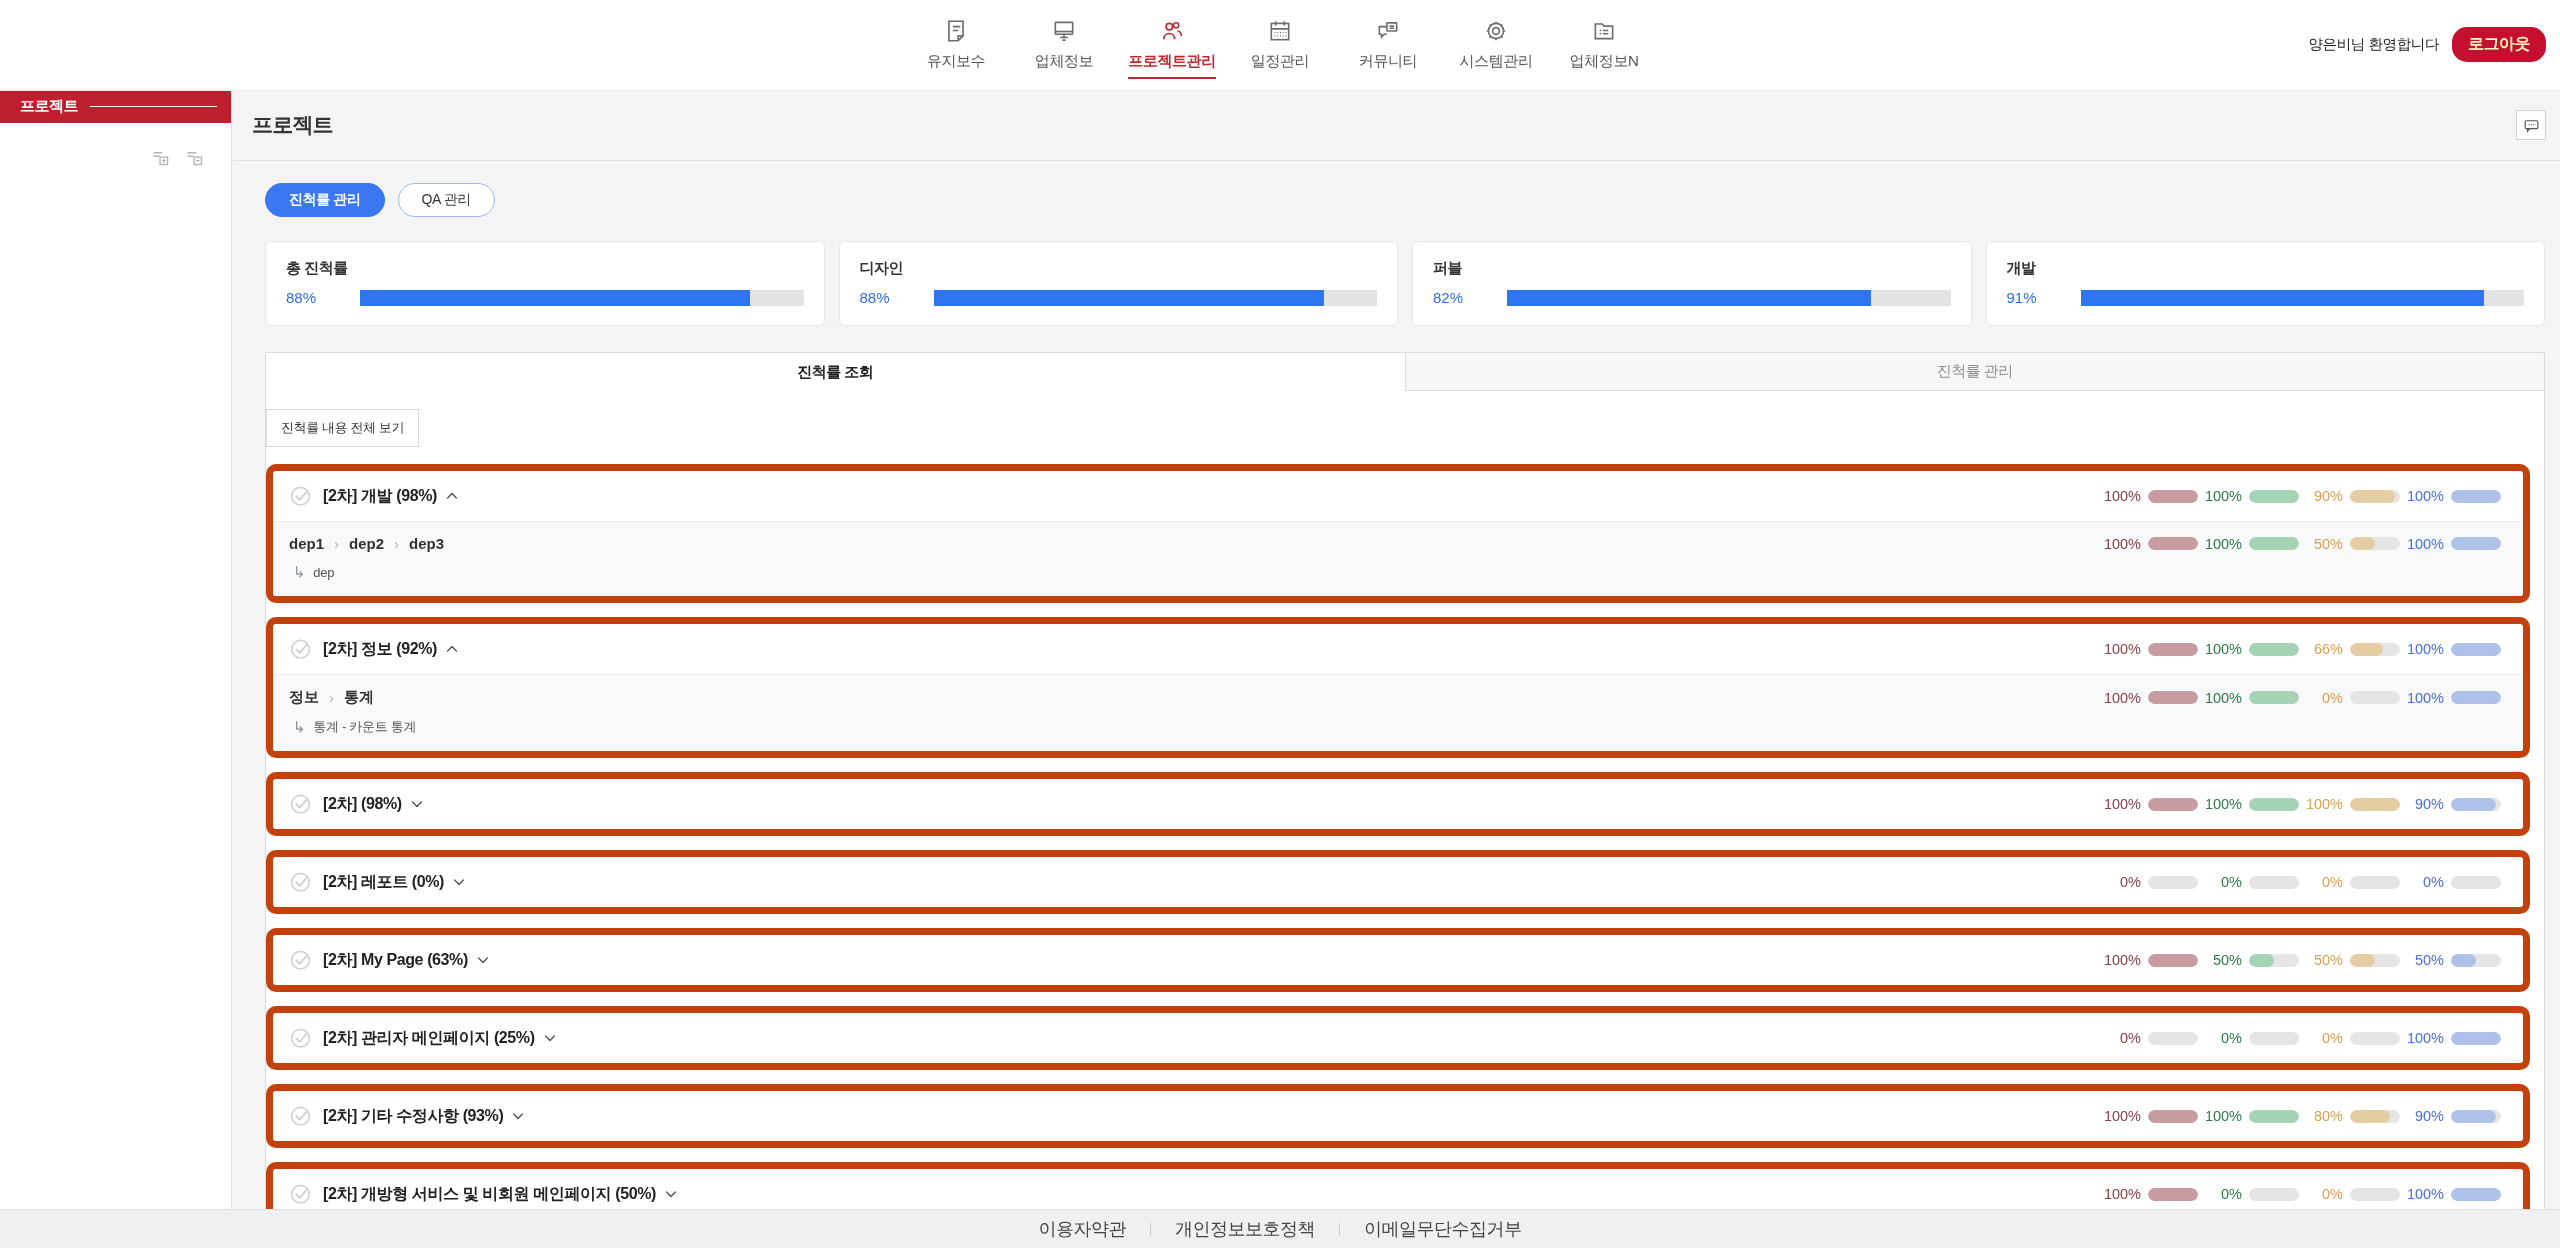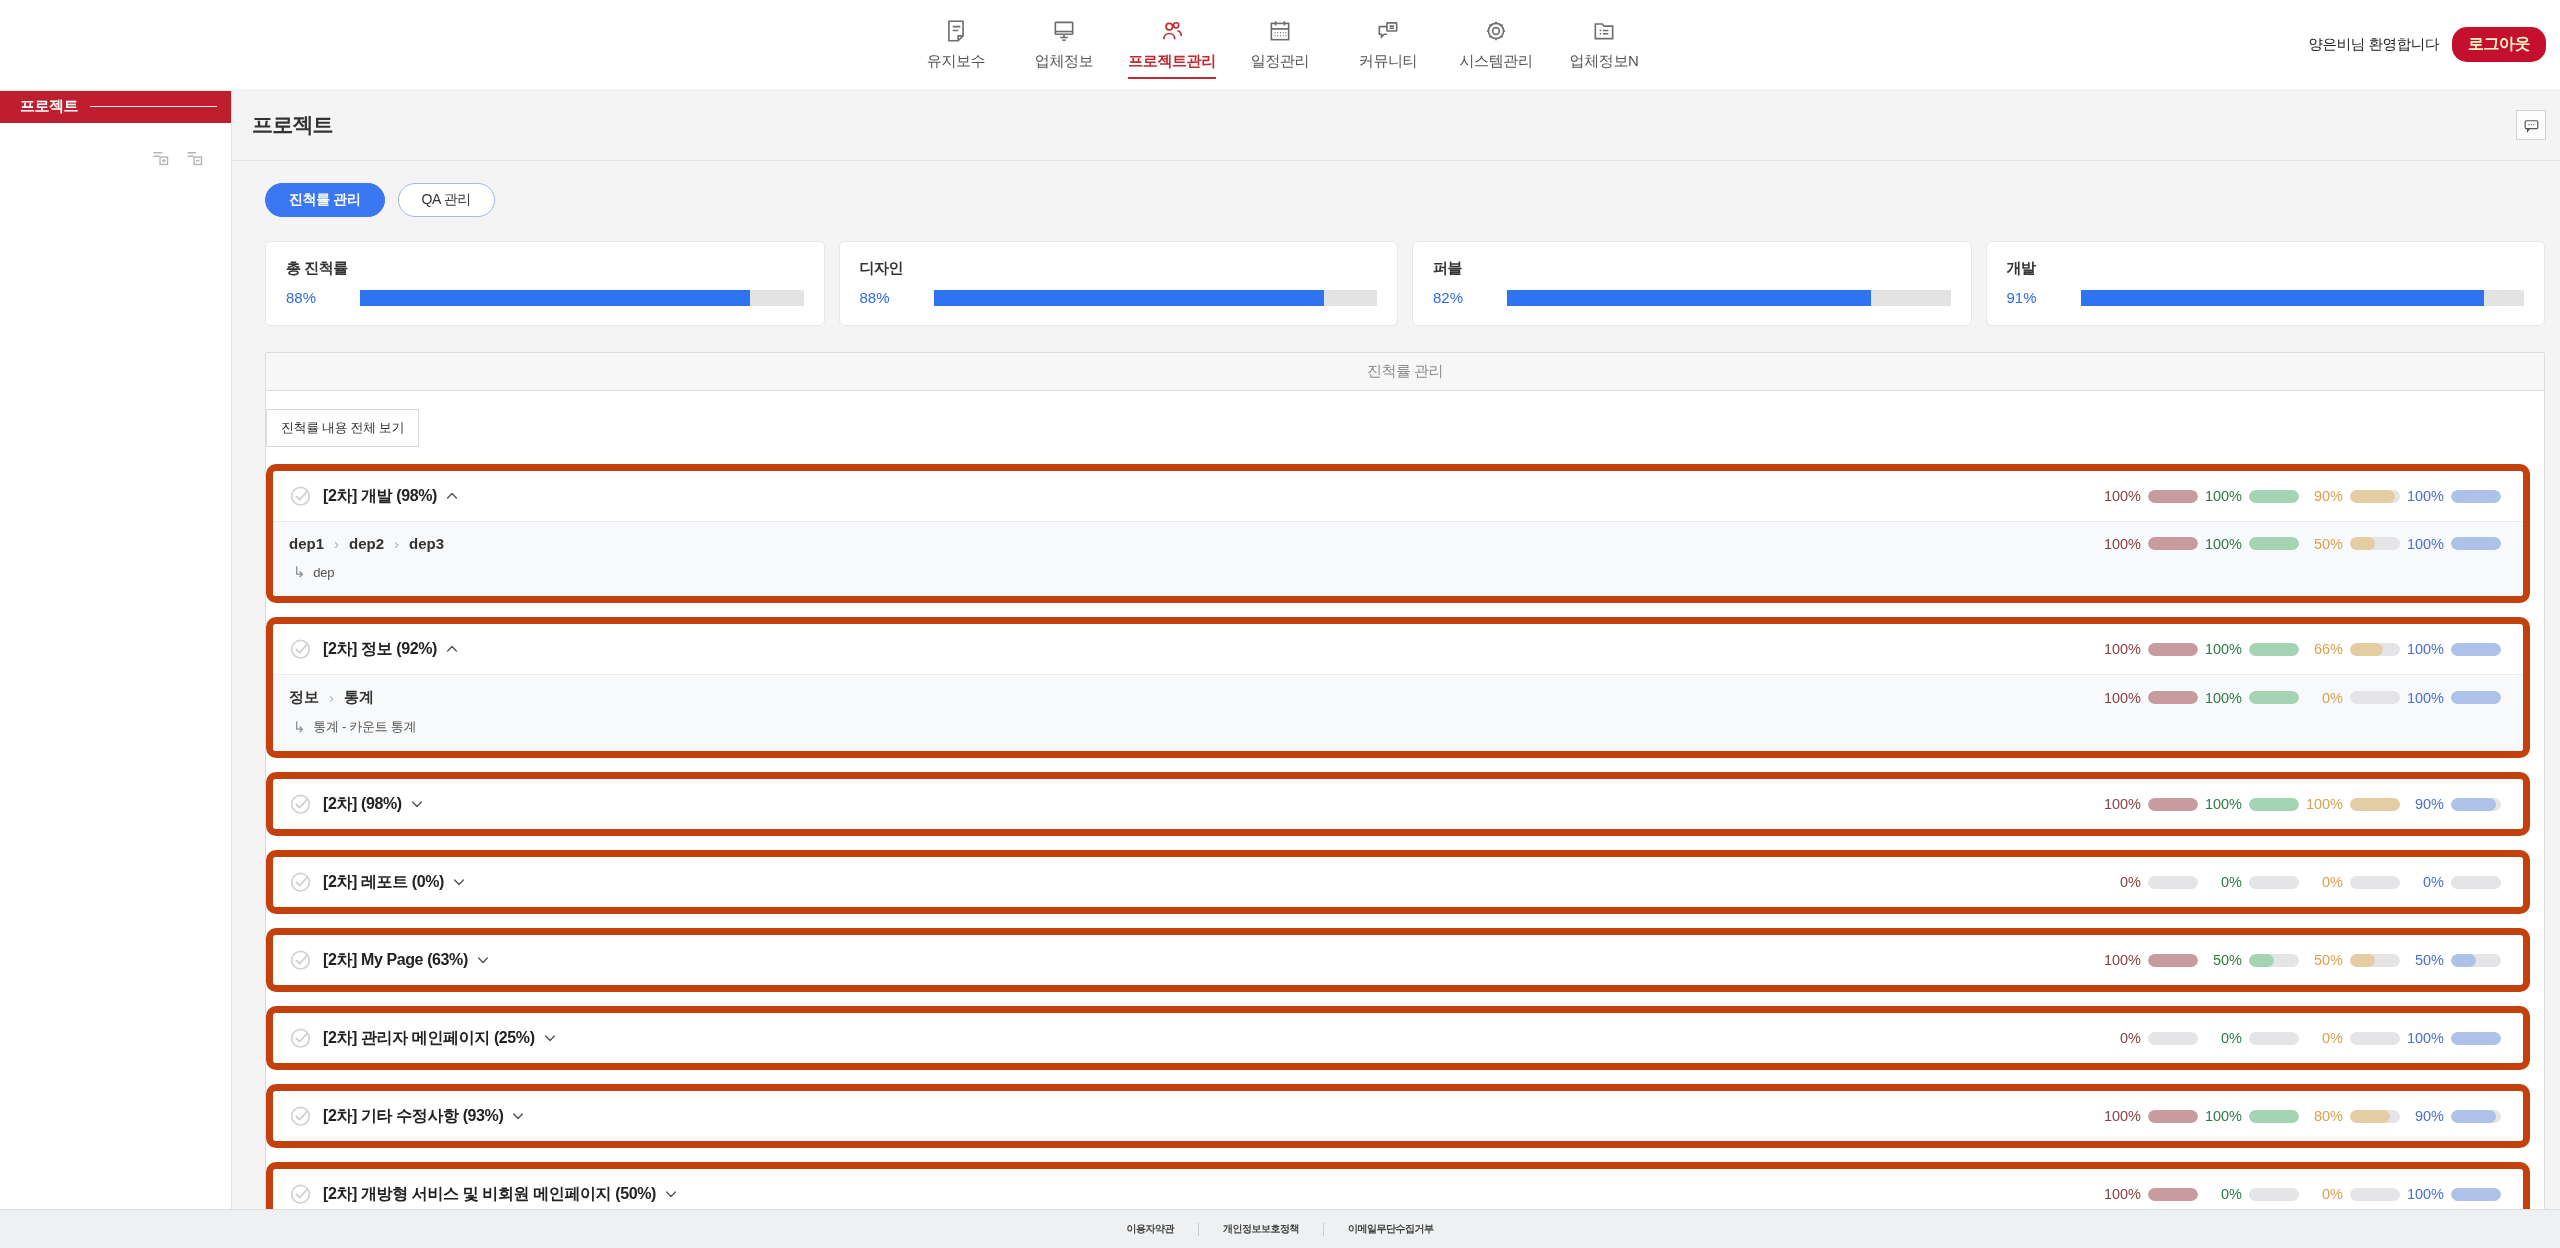--- a/index.html
+++ b/index.html
@@ -74,21 +74,21 @@
   .row-sub{background:#f8f9fa;border-top:1px solid #ececee;padding:13px 22px 15px 16px;}
   .sub-top{display:flex;align-items:center;}
   .crumbs{display:flex;align-items:center;gap:10px;font-size:15px;font-weight:700;color:#333;}
   .crumb{cursor:pointer;}
   .crumb-sep{color:#b0b0b2;font-weight:400;font-size:15px;}
   .sub-item{margin-top:11px;font-size:13px;color:#555;display:flex;align-items:center;gap:8px;padding-left:4px;letter-spacing:-0.3px;}
   .sub-arrow{color:#8a8f94;font-size:15px;}
   
   .footer{position:absolute;left:0;right:0;bottom:0;height:38px;background:#eef0f1;border-top:1px solid #dddfe0;display:flex;align-items:center;justify-content:center;}
   .footer-links{display:flex;align-items:center;}
-  .f-link{font-size:10px;color:#444;padding:0 24px;cursor:pointer;letter-spacing:-0.5px;font-weight:bold;}
+  .f-link{font-size:18px;color:#444;padding:0 24px;cursor:pointer;letter-spacing:-0.5px;}
   .f-sep{width:1px;height:13px;background:#c9cbcc;}
 </style>
 </head>
 <body>
 
 <div class="app">
 
   <header class="topbar">
     <nav class="top-nav">
         <div class="nav-item">
@@ -250,20 +250,21 @@
       <span class="sum-pct">91%</span>
       <div class="sum-track">
                 <div class="sum-fill" style="width: 91%;"></div>
               </div>
     </div>
           </div>
         </div>
 
       <section class="panel">
         <div class="viewtabs">
+            <div class="vtab active">진척률 조회</div>
             <div class="vtab inactive">진척률 관리</div>
           </div>
         <div class="panel-body">
           <button class="viewall">진척률 내용 전체 보기</button>
           <div class="rows">
               <div class="row-card">
                 <div class="row-head">
       <span class="check-ic">
                     <svg viewBox="0 0 24 24" fill="none">
                       <circle cx="11.5" cy="12.2" r="8.8" stroke="#cfd2d6" stroke-width="1.7"></circle>

